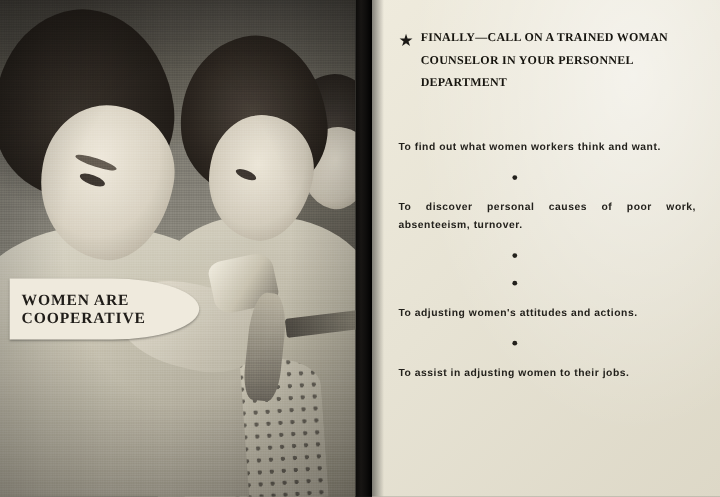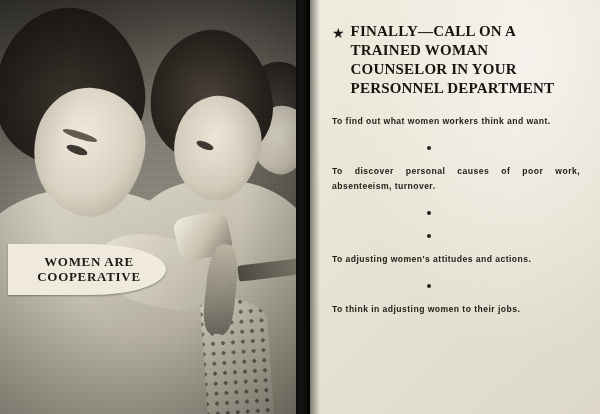--- a/index.html
+++ b/index.html
@@ -220,27 +220,26 @@
     position: absolute;
     inset: 0;
     background: radial-gradient(ellipse at 50% 48%, rgba(0,0,0,0) 45%, rgba(0,0,0,0.30) 100%);
     pointer-events: none;
   }
 
   
   .caption-banner {
     position: absolute;
     left: 8px;
-    top: 244px;
+    top: 232px;
     width: 142px;
     padding: 10px 6px 11px 10px;
     background: #efeadd;
     border-radius: 0 46% 46% 0 / 0 50% 50% 0;
     box-shadow: 0 1px 2px rgba(0,0,0,.35);
-    text-align: center;
   }
   .caption-line {
     font-family: "Liberation Serif", serif;
     font-weight: bold;
     font-size: 13px;
     letter-spacing: .7px;
     color: #201d19;
     line-height: 15px;
   }
 
@@ -281,30 +280,30 @@
   }
   .headline-star {
     color: #1c1a17;
     font-size: 14px;
     line-height: 18px;
     padding-top: 2px;
   }
   .headline {
     font-family: "Liberation Serif", serif;
     font-weight: bold;
-    font-size: 15px;
+    font-size: 10px;
     line-height: 19px;
     letter-spacing: .2px;
     color: #17150f;
     text-transform: uppercase;
     margin: 0;
   }
 
   .list {
-    margin-top: 16px;
+    margin-top: 36px;
   }
   .list-item {
     font-family: "Liberation Sans", sans-serif;
     font-weight: bold;
     font-size: 8.6px;
     line-height: 15px;
     letter-spacing: .45px;
     color: #23211c;
     text-align: justify;
     padding-right: 6px;
@@ -381,18 +380,18 @@
         <div class="dot-sep"><span></span></div>
 
         <div class="list-item">To discover personal causes of poor work, absenteeism, turnover.</div>
         <div class="dot-sep"><span></span></div>
 
         <div class="dot-sep"><span></span></div>
 
         <div class="list-item">To adjusting women's attitudes and actions.</div>
         <div class="dot-sep"><span></span></div>
 
-        <div class="list-item">To think in adjusting women to their jobs.</div>
+        <div class="list-item">To assist in adjusting women to their jobs.</div>
 
       </div>
     </div>
   </div>
 </div>
 
 </body></html>

